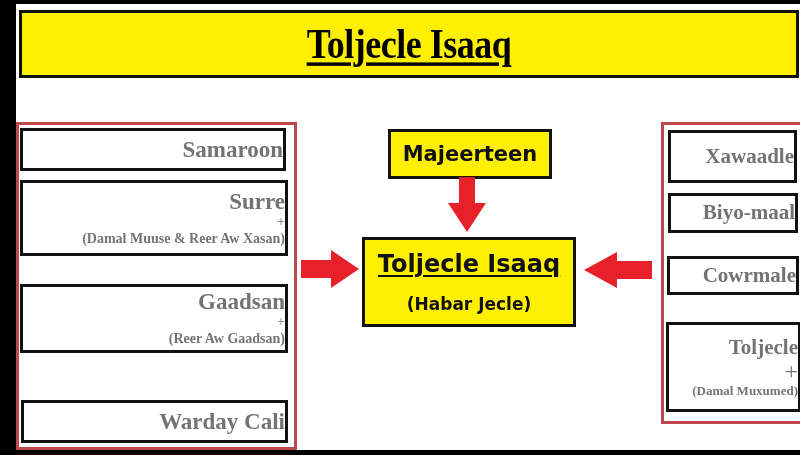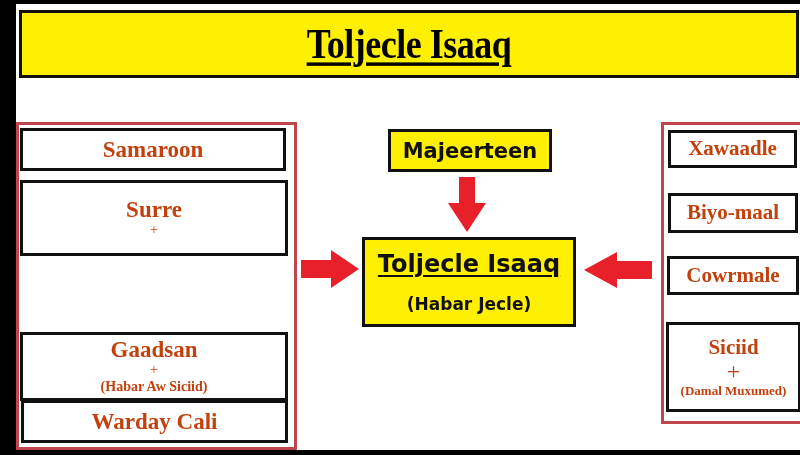--- a/index.html
+++ b/index.html
@@ -18,35 +18,35 @@
     font-family: "Liberation Serif", serif; font-weight: bold;
     font-size: 36px; color: #000; text-decoration: underline;
     text-decoration-thickness: 3px; text-underline-offset: 4px;
     transform: scaleY(1.15); letter-spacing: -0.5px;
   }
   .frame { border: 3px solid #c0454d; background: #fff; }
   .frame-left { left: 0px; top: 118px; width: 281px; height: 328px; }
   .frame-right { left: 645px; top: 118px; width: 147px; height: 302px; }
   .wbox {
     border: 3px solid #111; background: #fff;
-    display: flex; flex-direction: column; align-items: center; justify-content: center;
-    font-family: "Liberation Serif", serif; font-weight: bold; color: #c2410c;
+    display: flex; flex-direction: column; align-items: flex-end; justify-content: center;
+    font-family: "Liberation Serif", serif; font-weight: bold; color: #737373;
     text-align: center;
   }
   .wbox .main { font-size: 23px; line-height: 1.1; }
   .wbox .plus { font-size: 14px; font-weight: normal; line-height: 1.2; }
   .wbox .plus-big { font-size: 24px; font-weight: normal; line-height: 1.0; }
   .wbox .sub { font-size: 14px; line-height: 1.2; }
   .wbox .sub-sm { font-size: 13px; line-height: 1.2; }
   .ybox {
     background: #ffef00; border: 3px solid #111;
     display: flex; flex-direction: column; align-items: center; justify-content: center;
     font-family: "DejaVu Sans", sans-serif; font-weight: bold; color: #111;
   }
-  .majeerteen { left: 372px; top: 125px; width: 164px; height: 43px; font-size: 21px; }
+  .majeerteen { left: 372px; top: 125px; width: 164px; height: 50px; font-size: 21px; }
   .center { left: 346px; top: 233px; width: 214px; height: 90px; }
   .center .title { font-size: 24px; text-decoration: underline; text-decoration-thickness: 2px; text-underline-offset: 3px; }
   .center .sub { font-size: 17px; margin-top: 16px; }
   svg.arrow { position: absolute; }
 </style>
 </head>
 <body>
 
 <div class="canvas">
 
@@ -56,26 +56,27 @@
 
   <div class="abs frame frame-left"></div>
 
   <div class="abs wbox" style="left:4px; top:124px; width:266px; height:43px;">
     <span class="main">Samaroon</span>
   </div>
 
   <div class="abs wbox" style="left:4px; top:176px; width:268px; height:76px;">
     <span class="main">Surre</span>
     <span class="plus">+</span>
+    <span class="sub">(Damal Muuse &amp; Reer Aw Xasan)</span>
   </div>
 
-  <div class="abs wbox" style="left:4px; top:280px; width:268px; height:69px;margin-top:48px;">
+  <div class="abs wbox" style="left:4px; top:280px; width:268px; height:69px;">
     <span class="main">Gaadsan</span>
     <span class="plus">+</span>
-    <span class="sub">(Habar Aw Siciid)</span>
+    <span class="sub">(Reer Aw Gaadsan)</span>
   </div>
 
   <div class="abs wbox" style="left:5px; top:396px; width:267px; height:43px;">
     <span class="main">Warday Cali</span>
   </div>
 
   <div class="abs ybox majeerteen">
     <span>Majeerteen</span>
   </div>
 
@@ -91,31 +92,31 @@
     <span class="title">Toljecle Isaaq</span>
     <span class="sub">(Habar Jecle)</span>
   </div>
 
   <svg class="arrow" style="left:568px; top:248px;" width="68" height="36" viewBox="0 0 68 36">
     <polygon points="68,9 33,9 33,0 0,18 33,36 33,27 68,27" fill="#e8202a"></polygon>
   </svg>
 
   <div class="abs frame frame-right"></div>
 
-  <div class="abs wbox" style="left:652px; top:126px; width:129px; height:38px;">
+  <div class="abs wbox" style="left:652px; top:126px; width:129px; height:53px;">
     <span class="main" style="font-size:21px;">Xawaadle</span>
   </div>
 
   <div class="abs wbox" style="left:652px; top:189px; width:130px; height:40px;">
     <span class="main" style="font-size:21px;">Biyo-maal</span>
   </div>
 
   <div class="abs wbox" style="left:651px; top:252px; width:132px; height:39px;">
     <span class="main" style="font-size:21px;">Cowrmale</span>
   </div>
 
   <div class="abs wbox" style="left:650px; top:318px; width:135px; height:90px;">
-    <span class="main" style="font-size:21px;">Siciid</span>
+    <span class="main" style="font-size:21px;">Toljecle</span>
     <span class="plus-big">+</span>
     <span class="sub-sm">(Damal Muxumed)</span>
   </div>
 
 </div>
 
 </body></html>

